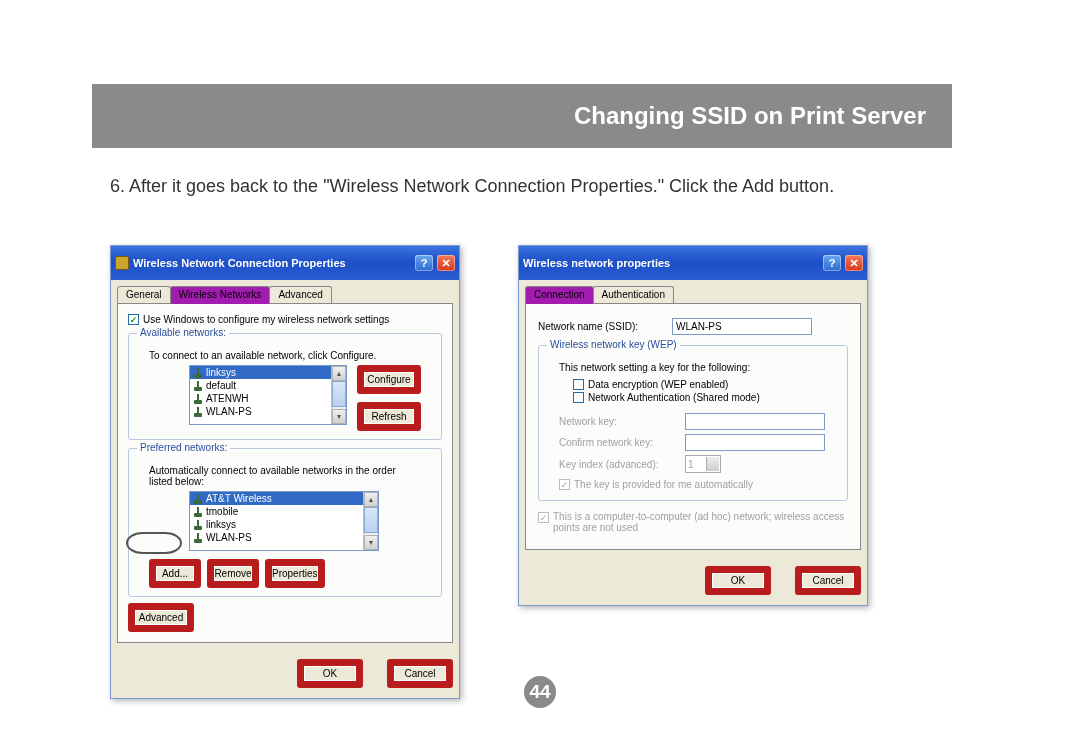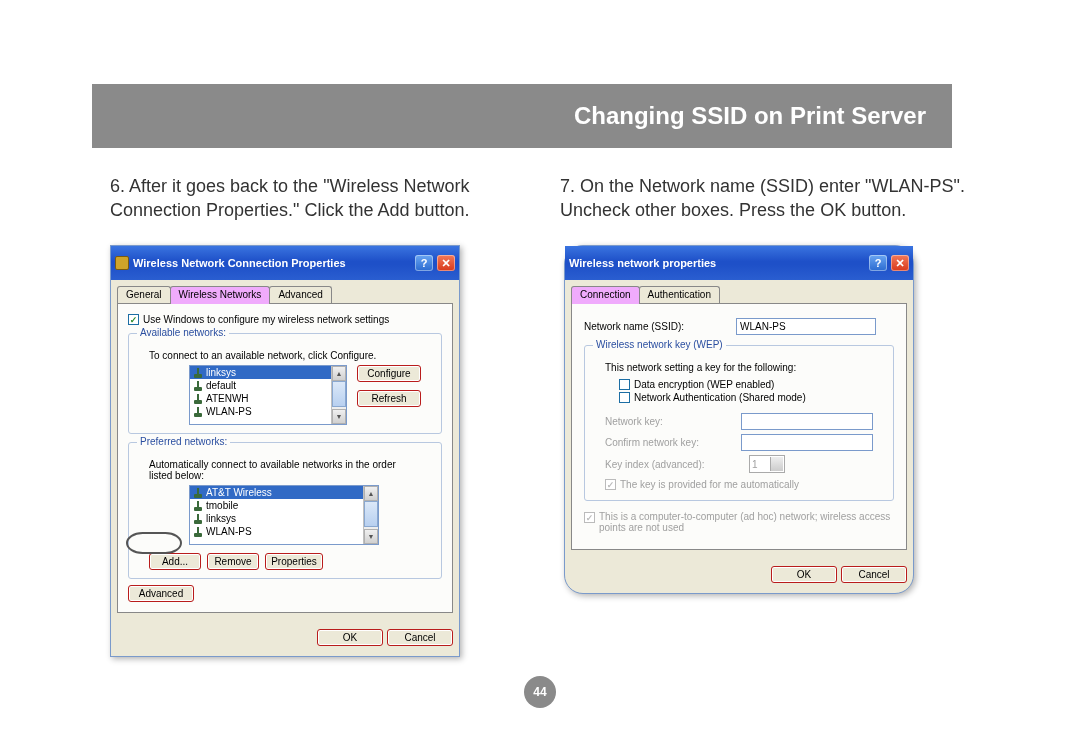--- a/index.html
+++ b/index.html
@@ -80,21 +80,21 @@
   }
   .tab {
     border: 1px solid #888; border-bottom: none;
     background: #ece9d8;
     font-size: 10px;
     padding: 2px 8px 3px;
     margin-right: -1px;
     position: relative;
     border-radius: 3px 3px 0 0;
   }
-  .tab.active { background: #f0abfc; z-index: 2; padding-bottom: 4px; margin-bottom:-1px;}
+  .tab.active { background: #a21caf; z-index: 2; padding-bottom: 4px; margin-bottom:-1px;}
   .tab-body {
     border: 1px solid #888;
     background: #fcfcfa;
     margin: 0 6px 8px 6px;
     position: relative;
     padding: 8px 10px;
   }
   .chk-row { display:flex; align-items:center; gap:4px; margin:2px 0;}
   .chk { width:11px;height:11px;border:1px solid #1c6ea4;background:#fff;display:flex;align-items:center;justify-content:center;font-size:9px;color:#2a8a2a;font-weight:bold;}
   .group {
@@ -113,59 +113,58 @@
     border: 1px solid #7a9acb; background:#fff;
     width: 190px; height: 60px;
     font-size:10px; overflow:hidden;
   }
   .listbox .item { padding: 1px 4px; display:flex; align-items:center; gap:4px;}
   .listbox .item.sel { background:#316ac5; color:#fff;}
   .antenna { width:8px;height:10px;position:relative;}
   .antenna::before{content:"";position:absolute;left:3px;top:0;width:2px;height:7px;background:#3a6a3a;}
   .antenna::after{content:"";position:absolute;left:0;top:6px;width:8px;height:4px;background:#3a6a3a;border-radius:1px;}
   .btn {
-    background: #ece9d8; border:1px solid #b91c1c;
+    background: #ece9d8; border:7px solid #b91c1c;
     border-radius: 3px; font-size:10px;
     padding: 2px 0;
     box-shadow: inset 0 0 0 1px #fff;
     min-width: 64px; text-align:center;
   }
   .btn.disabled{color:#999;}
   .netlist-row{display:flex;gap:10px;margin-left:40px;}
   .side-btns{display:flex;flex-direction:column;gap:8px;}
   .link { color:#1a3fb0; text-decoration: underline; }
-  .footer-btns { display:flex; justify-content:flex-end; gap:4px; padding:8px 6px 10px; }
-  .label-col { display:flex; align-items:center; gap:26px; margin:4px 0;}
+  .footer-btns { display:flex; justify-content:flex-end; gap:24px; padding:8px 6px 10px; }
+  .label-col { display:flex; align-items:center; gap:8px; margin:4px 0;}
   .txtfield { border:1px solid #7a9acb; background:#fff; height:17px; width:140px; padding:0 3px; font-size:10px;}
   .disabled-txt{color:#a0a0a0;}
   .spinner{border:1px solid #aaa;background:#fff;height:18px;width:36px;display:flex;align-items:center;padding:0 2px;position:relative;}
   .spinner::after{content:"";position:absolute;right:1px;top:1px;width:12px;bottom:1px;background:linear-gradient(#eee,#ccc);border-left:1px solid #aaa;}
   .pagenum {
     position:absolute; left:50%; transform:translateX(-50%);
     bottom: 42px;
     width:32px;height:32px;border-radius:50%;
-    background:#8a8a8a;color:#fff;font-weight:bold;font-size:12px;
+    background:#8a8a8a;color:#fff;font-weight:bold;font-size:19px;
     display:flex;align-items:center;justify-content:center;font-family:Arial;
   }
   .scrollbar{width:15px;background:#e8e8e8;border-left:1px solid #c0c0c0;display:flex;flex-direction:column;}
   .sbarrow{height:15px;background:linear-gradient(#f0f0f0,#d0d0d0);border:1px solid #b0b0b0;display:flex;align-items:center;justify-content:center;font-size:7px;color:#555;}
   .sbtrack{flex:1;background:#eee;}
   .sbthumb{background:linear-gradient(#dbe8f8,#b8d0f0);border:1px solid #8aa8d0;height:26px;}
   .circled{position:absolute;border:2px solid #555;border-radius:18px/12px;width:56px;height:22px;left:8px;top:228px;pointer-events:none;}
 </style>
 </head>
 <body>
 
 <div class="header-bar">
   <span>Changing SSID on Print Server</span>
 </div>
 
 <div class="instructions">
   <div class="step">6. After it goes back to the "Wireless Network Connection Properties." Click  the Add button.</div>
-  <div class="step">7. On the Network name (SSID) enter "WLAN-PS". Uncheck other boxes. Press the OK button.</div>
 </div>
 
 <div class="dialogs">
 
   <div class="dlg" id="dlg1">
     <div class="titlebar">
       <span class="wifi-ico"></span>
       <span>Wireless Network Connection Properties</span>
       <span class="flex"></span>
       <span class="caption-btn help-btn">?</span>
@@ -264,21 +263,21 @@
       </div>
 
       <div class="circled"></div>
     </div>
     <div class="footer-btns">
       <div class="btn" style="min-width:66px;">OK</div>
       <div class="btn" style="min-width:66px;">Cancel</div>
     </div>
   </div>
 
-  <div class="dlg" id="dlg2" style="margin-left:74px;border-radius:19px;">
+  <div class="dlg" id="dlg2" style="margin-left:28px;">
     <div class="titlebar">
       <span>Wireless network properties</span>
       <span class="flex"></span>
       <span class="caption-btn help-btn">?</span>
       <span class="caption-btn close-btn">✕</span>
     </div>
     <div class="tabs">
       <div class="tab active">Connection</div>
       <div class="tab">Authentication</div>
     </div>

